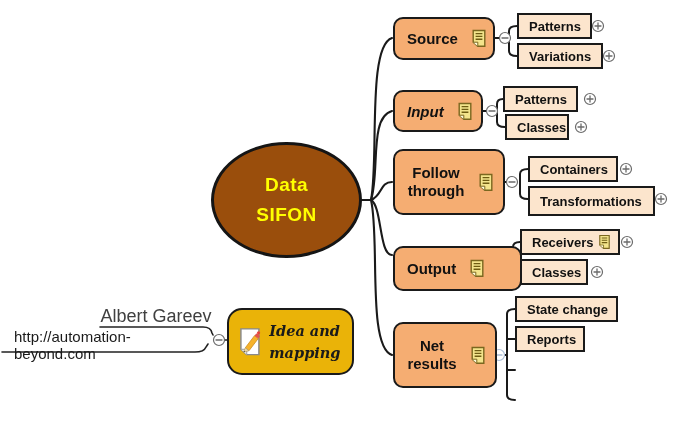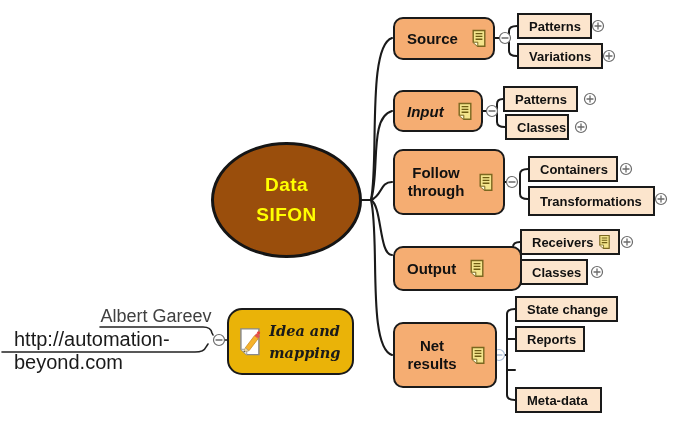--- a/index.html
+++ b/index.html
@@ -11,21 +11,21 @@
          font-weight:bold;font-size:15px;padding:0 9px 0 12px;gap:13px;text-align:center;}
   .child{background:#FCE5CD;border:2px solid #1A1A1A;border-radius:0;
          font-weight:bold;font-size:13px;padding:0 7px 0 10px;gap:5px;}
   .two-line .lbl{width:64px;line-height:1.22;}
   .nowrap{white-space:nowrap;}
   .ellipse{background:#9A4E0C;border:3px solid #151515;border-radius:50%;
            justify-content:center;}
   .ellipse .lbl{width:104px;text-align:center;color:#FFFF00;font-weight:bold;
                 font-size:19px;line-height:1.6;letter-spacing:.5px;}
   .freetext{position:absolute;z-index:2;font-size:18px;color:#404040;}
-  .url{font-size:20px;color:#1a1a1a;}
+  .url{font-size:15px;color:#1a1a1a;}
   .callout-box{background:#eab308;border:2.2px solid #1A1A1A;border-radius:15px;
                padding:0 5px 0 9px;gap:7px;}
   .script .lbl{font-family:"DejaVu Serif",serif;font-style:italic;font-weight:bold;
                font-size:14.5px;line-height:1.5;width:80px;color:#1a1a1a;}
   svg .wire{fill:none;stroke:#1A1A1A;stroke-width:2.1;stroke-linecap:round;}
   svg .bracket{fill:none;stroke:#1A1A1A;stroke-width:2;stroke-linecap:round;}
   svg .thin{fill:none;stroke:#222;stroke-width:1.6;stroke-linecap:round;}
   svg .badge{fill:#fff;stroke:#6b6b6b;stroke-width:1.2;}
   svg .sign{stroke:#6b6b6b;stroke-width:1.3;stroke-linecap:round;}
   svg .faded{stroke:#A9BCD6;}
@@ -202,23 +202,20 @@
   <div class="node child" style="left:520px;top:259px;width:68px;height:26px;">
     <span class="nowrap">Classes</span>
   </div>
 
   <div class="node child" style="left:515px;top:296px;width:103px;height:26px;">
     <span class="nowrap">State change</span>
   </div>
   <div class="node child" style="left:515px;top:326px;width:70px;height:26px;">
     <span class="nowrap">Reports</span>
   </div>
-  <div class="node child" style="left:515px;top:387px;width:87px;height:26px;">
-    <span class="nowrap">Meta-data</span>
-  </div>
 
   <div class="freetext" style="left:100px;top:306px;width:112px;text-align:center;">
     <span>Albert Gareev</span>
   </div>
   <div class="freetext url" style="left:14px;top:328px;width:192px;">
     <span>http://automation-beyond.com</span>
   </div>
 
   <div class="node callout-box script" style="left:227px;top:308px;width:127px;height:67px;">
     <svg width="25" height="32" viewBox="0 0 25 32">

